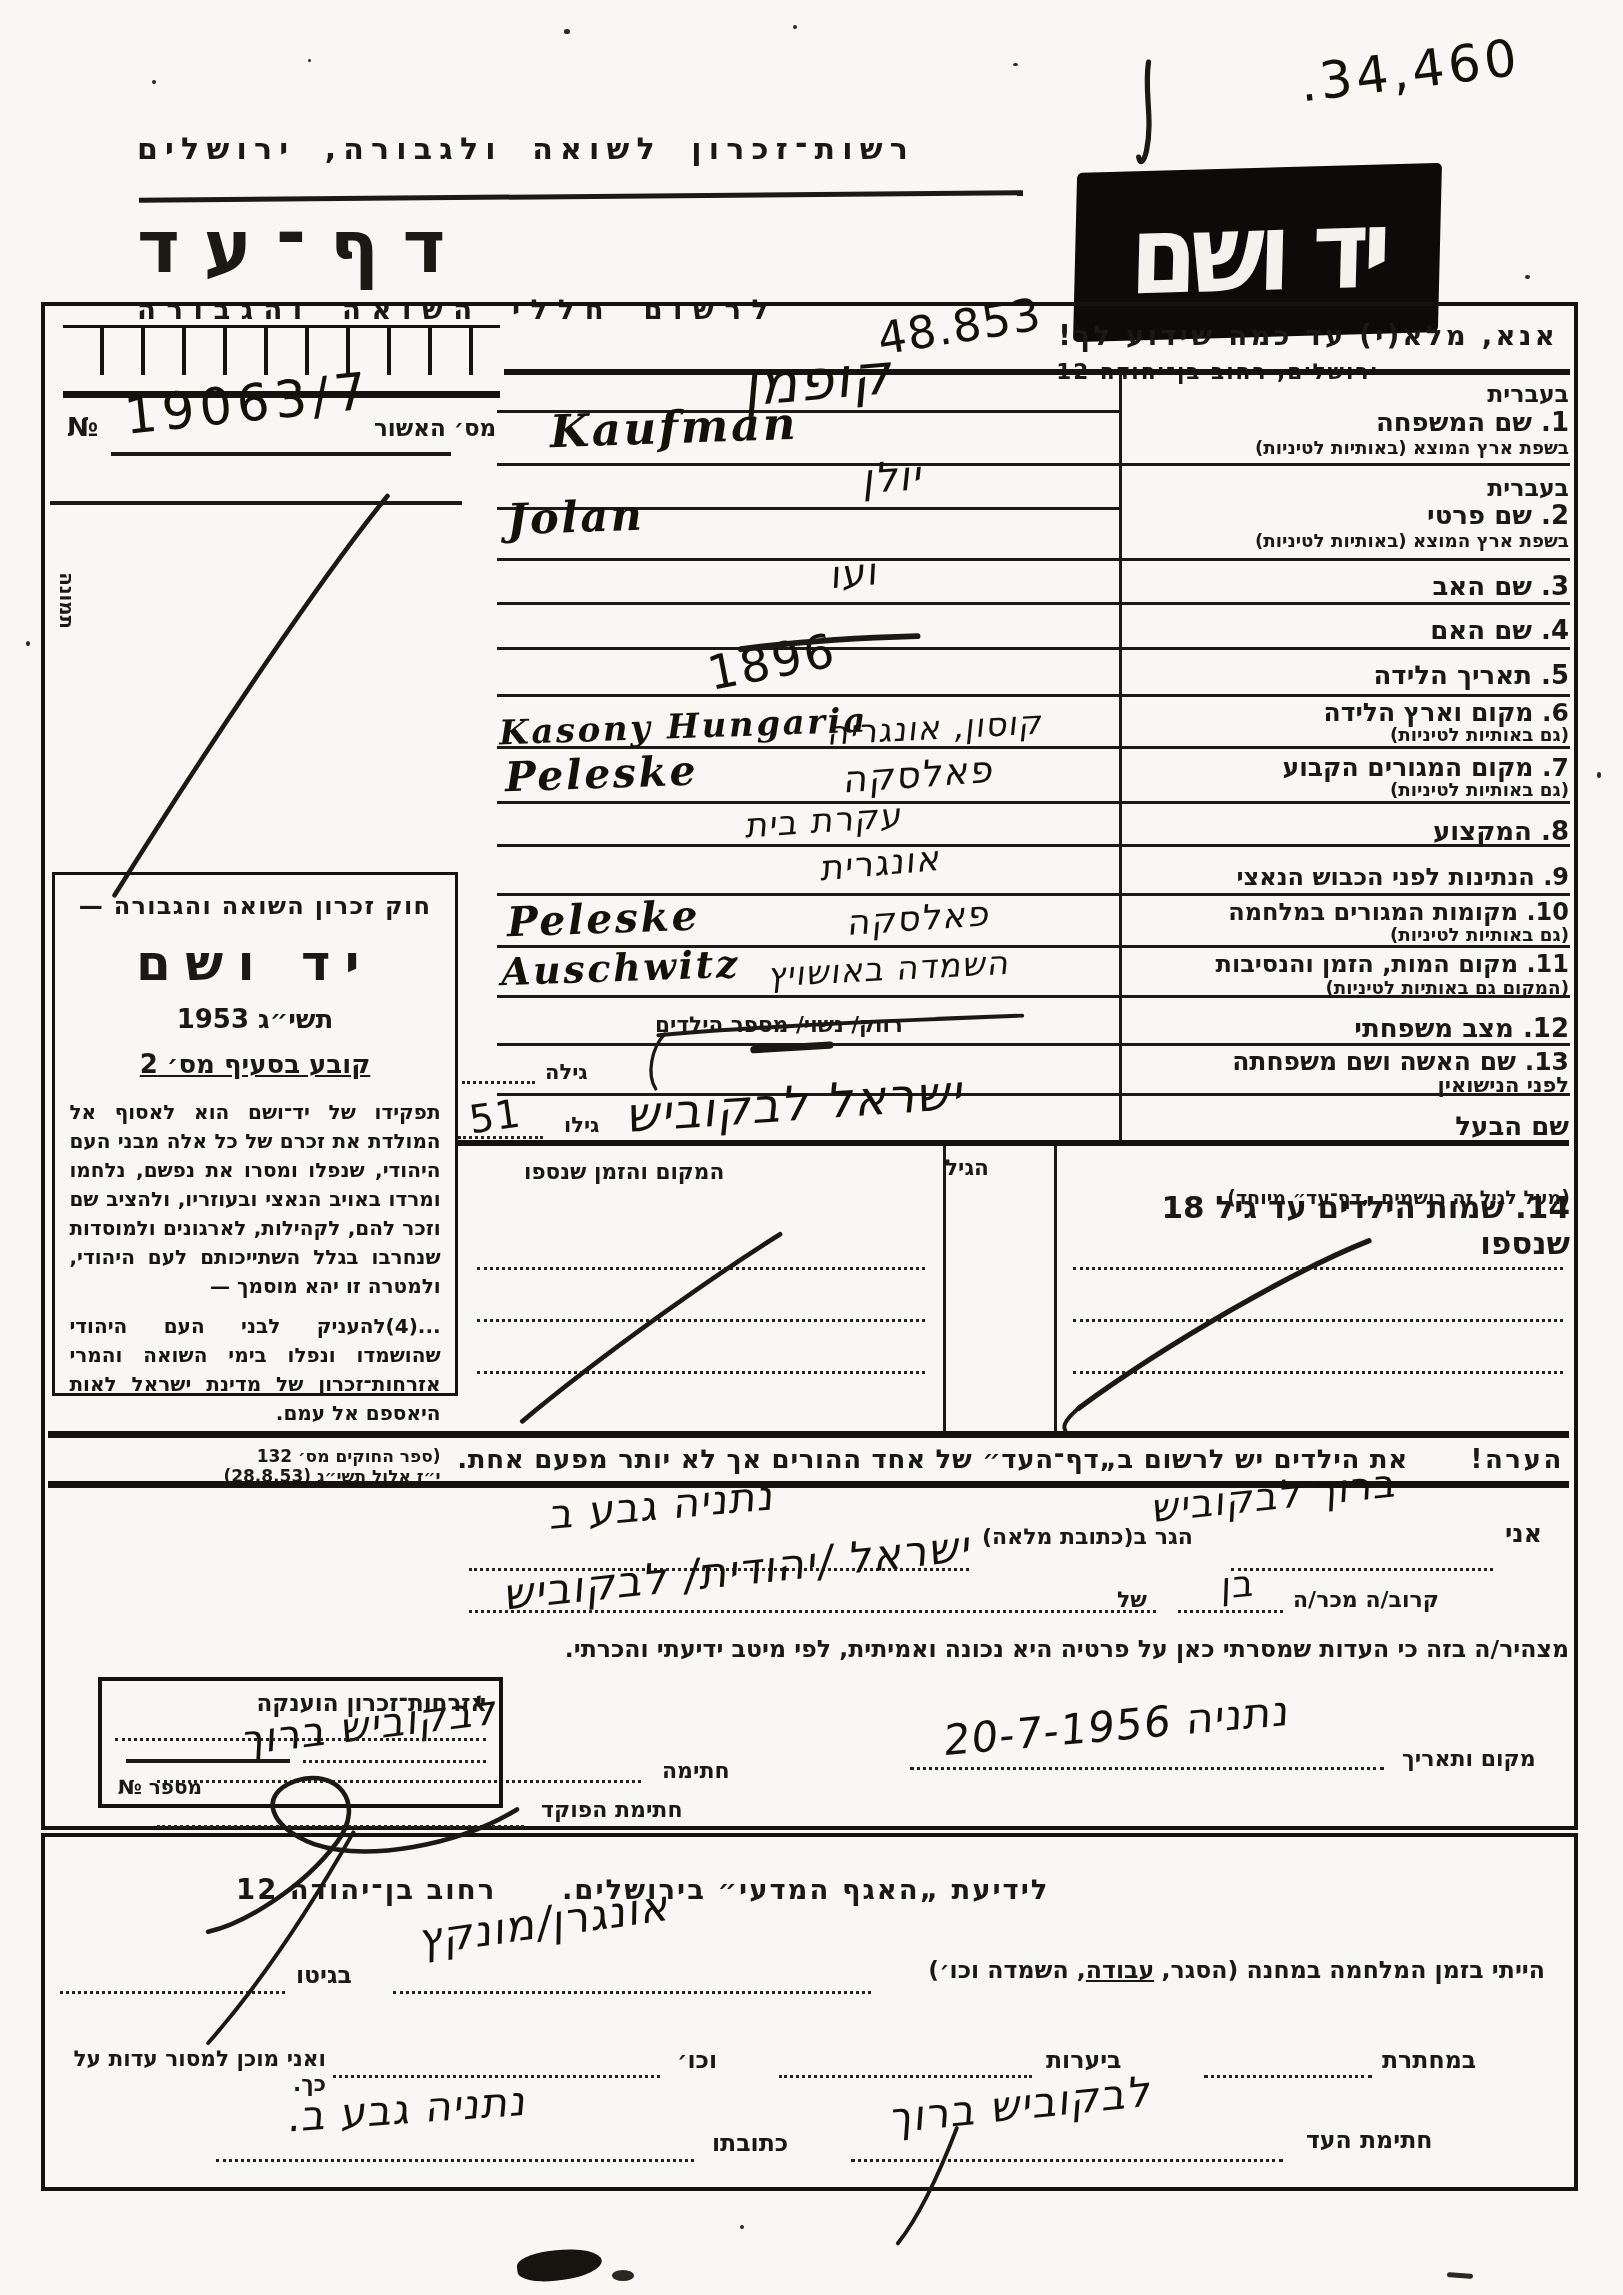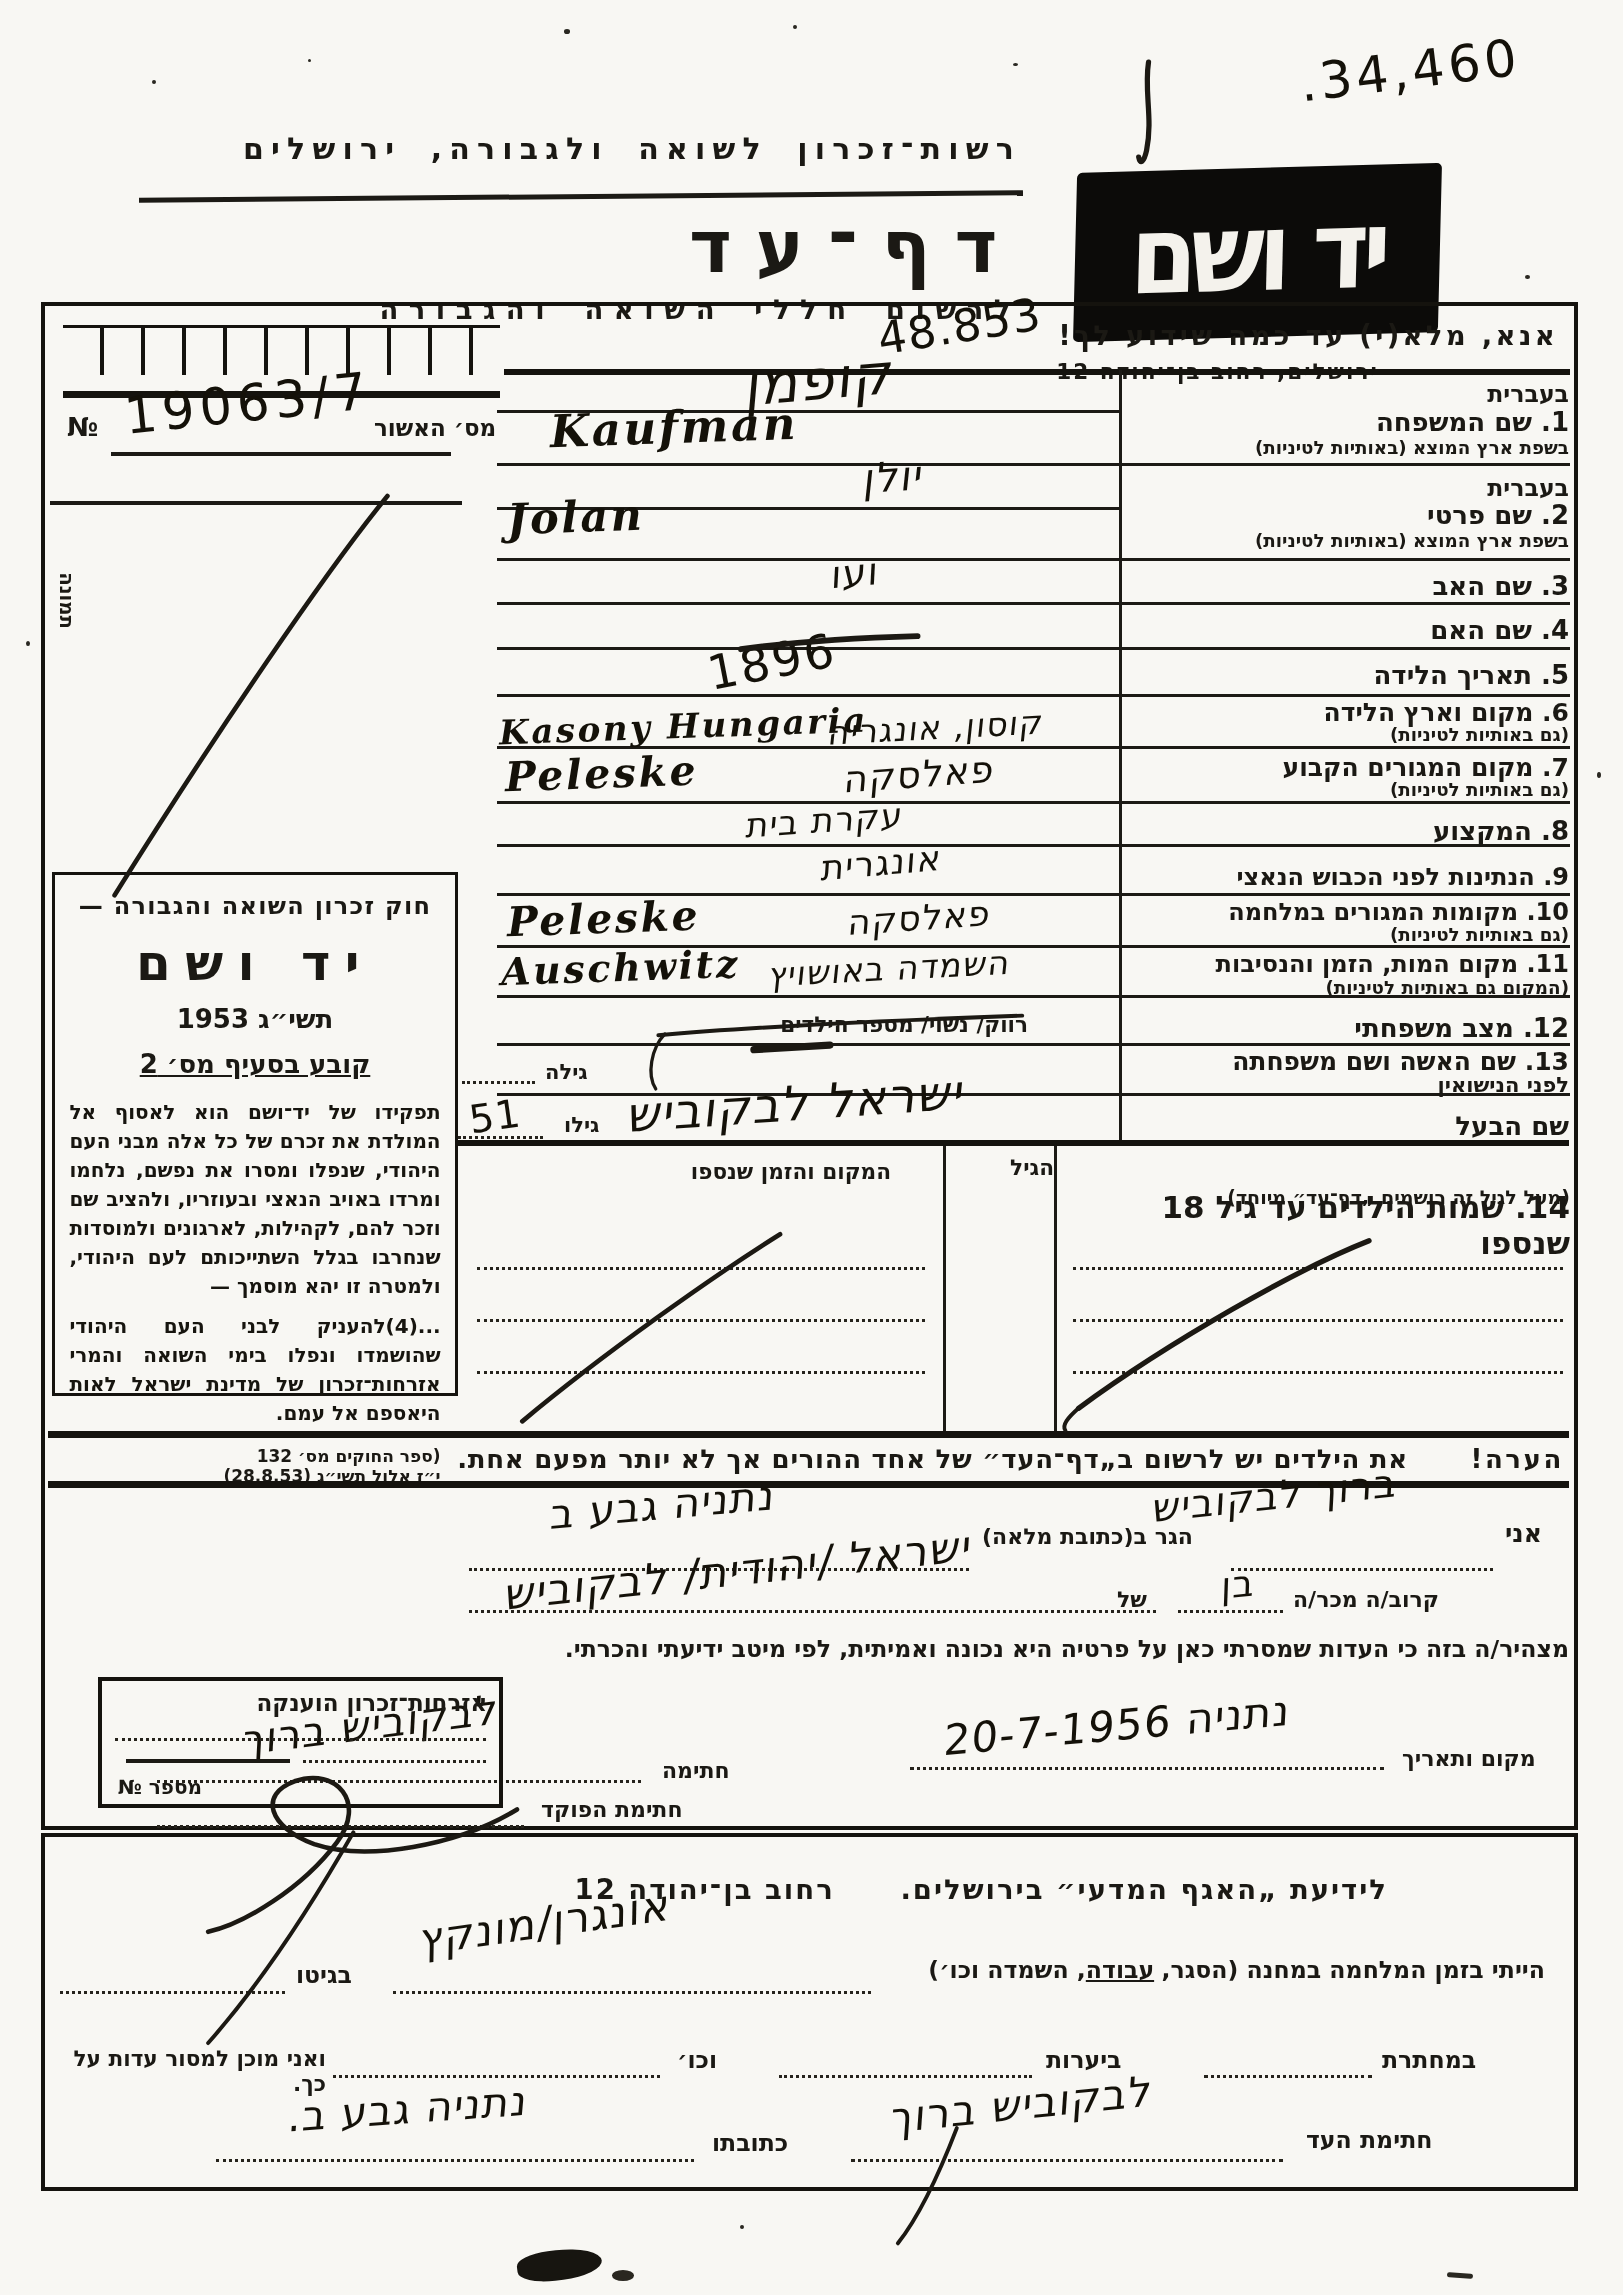--- a/index.html
+++ b/index.html
@@ -1,20 +1,20 @@
 <!DOCTYPE html>
 <html lang="he" dir="rtl" style="font-size:10.5px"><head>
 <meta charset="utf-8">
 <style>
   html,body{margin:0;padding:0;background:#d8d6d0;}
   .page{position:relative;width:1623px;height:2295px;background:#f8f7f3;overflow:hidden;
         font-family:"DejaVu Sans",sans-serif;direction:rtl;color:#17150f;}
   .abs{position:absolute;}
   .print{font-weight:bold;color:#1b1914;}
-  .ctr{text-align:right;}
+  .ctr{text-align:left;}
   .rt{text-align:right;}
   .ln{background:#1c1a15;}
   .thick{background:#15130e;}
   .dot{border-bottom:3.3px dotted #26231c;height:0;}
   .hw{color:#141109;white-space:nowrap;letter-spacing:1.3px;
       font-family:"DejaVu Sans",sans-serif;}
   .hwl{color:#141109;white-space:nowrap;font-family:"DejaVu Serif",serif;
        font-style:italic;font-weight:700;letter-spacing:2.6px;}
   .box{border:4.6px solid #15130e;}
   .sp{position:absolute;background:#2a2821;border-radius:50%;}

